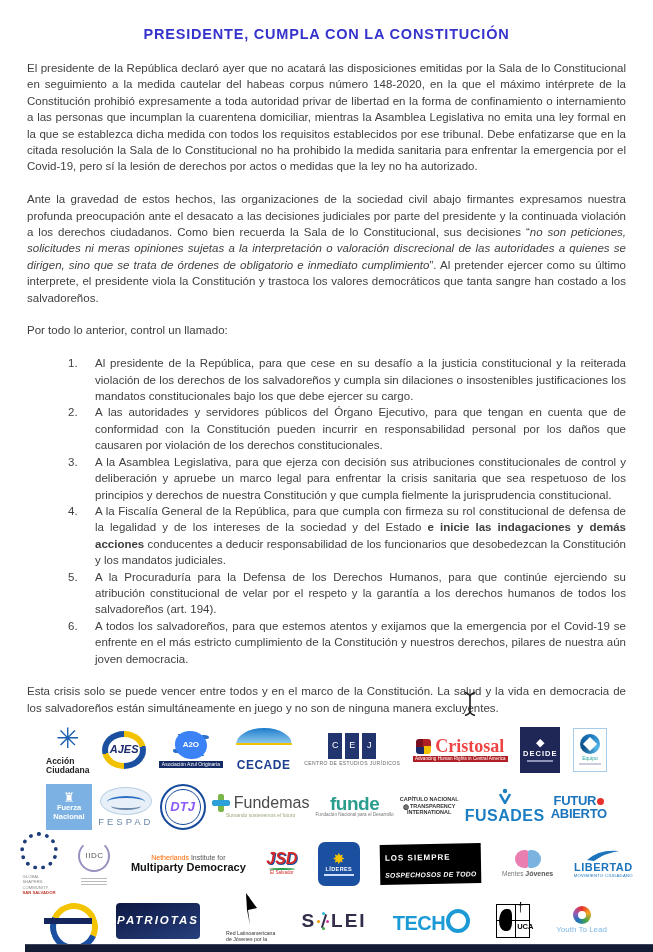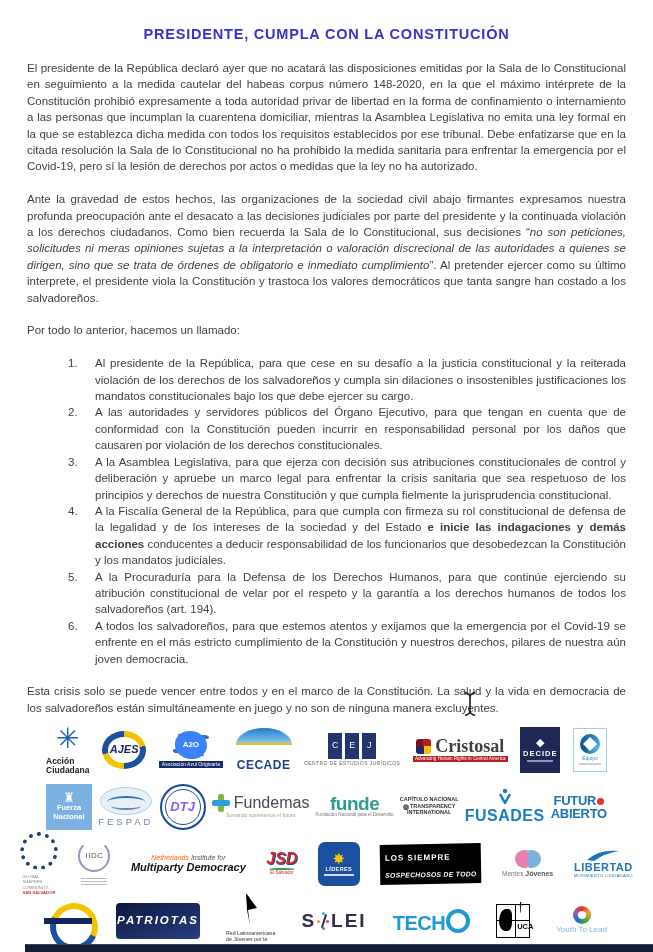--- a/index.html
+++ b/index.html
@@ -42,21 +42,21 @@
     background:linear-gradient(#1d7ccc,#8cc8ec);border-bottom:2px solid #f2c200;}
   .cec-t{font-size:12px;font-weight:bold;color:#1d3f8f;letter-spacing:.5px;margin-top:14px;}
 
   .cej-boxes{display:flex;gap:3px;}
   .cej-box{width:14px;height:26px;background:#23356e;color:#fff;font-size:9px;
     display:flex;align-items:center;justify-content:center;}
   .cej-cap{font-size:5px;color:#666;letter-spacing:.4px;margin-top:2px;white-space:nowrap;}
 
   .cri-ico{width:15px;height:15px;border-radius:3px;
     background:conic-gradient(#b01f24 0 25%,#f2c200 25% 50%,#1b2a6b 50% 75%,#7a1020 75% 100%);}
-  .cri-t{font-family:"Liberation Serif",serif;font-weight:bold;font-size:18px;color:#404040;}
+  .cri-t{font-family:"Liberation Serif",serif;font-weight:bold;font-size:18px;color:#ef4444;}
   .cri-band{background:#b01f24;color:#fff;font-size:4.6px;padding:1px 2px;white-space:nowrap;align-self:stretch;text-align:center;}
 
   .dec-tile{width:40px;height:46px;background:#1e2756;display:flex;flex-direction:column;
     align-items:center;justify-content:center;gap:2px;}
   .dec-d{color:#fff;font-size:11px;line-height:1;}
   .dec-t{color:#fff;font-weight:bold;font-size:7.5px;letter-spacing:1px;}
   .dec-sub{width:26px;height:2px;background:#8d94b8;}
 
   .eq-box{width:32px;height:42px;border:1px solid #a8cbe8;display:flex;flex-direction:column;
     align-items:center;justify-content:center;gap:2px;background:#fff;}
@@ -103,21 +103,21 @@
 
   .gs-ring{width:30px;height:30px;border:4px dotted #1e3f7a;border-radius:50%;}
   .gs-txt{text-align:left;font-size:4.2px;color:#8a8a8a;line-height:1.2;}
   .gs-red{color:#c0392b;font-weight:bold;}
 
   .iidc-c{width:28px;height:28px;border:2px solid #9b90c0;border-radius:50%;border-top-color:transparent;
     display:flex;align-items:center;justify-content:center;}
   .iidc-t{font-size:8px;color:#555;letter-spacing:.5px;}
   .iidc-bars div{width:26px;height:1.5px;background:#bbb;margin:1.5px 0;}
 
-  .nimd{text-align:center;font-style:italic;}
+  .nimd{text-align:center;}
   .nimd-l1{font-size:7px;}
   .nimd-or{color:#f60;}
   .nimd-gr{color:#555;}
   .nimd-l2{font-size:11px;font-weight:bold;color:#111;line-height:1.1;}
 
   .jsd-t{font-style:italic;font-weight:900;font-size:16px;color:#d42a2a;text-shadow:1px 1px 0 #1b4fa0;line-height:1;}
   .jsd-u{width:26px;height:2px;background:#2e9e4f;border-radius:50%;margin-top:1px;}
   .jsd-sub{font-size:4.6px;color:#d42a2a;margin-top:1px;}
 
   .lid-tile{width:42px;height:44px;background:#1b4fa0;border-radius:7px;display:flex;flex-direction:column;
@@ -183,21 +183,21 @@
 <body>
 
 <div class="page">
   <div class="content">
     <h1>PRESIDENTE, CUMPLA CON LA CONSTITUCIÓN</h1>
 
     <p class="body">El presidente de la República declaró ayer que no acatará las disposiciones emitidas por la Sala de lo Constitucional en seguimiento a la medida cautelar del habeas corpus número 148-2020, en la que el máximo intérprete de la Constitución prohibió expresamente a toda autoridad privar de libertad en la forma de confinamiento o internamiento a las personas que incumplan la cuarentena domiciliar, mientras la Asamblea Legislativa no emita una ley formal en la que se establezca dicha medida con todos los requisitos establecidos por ese tribunal. Debe enfatizarse que en la citada resolución la Sala de lo Constitucional no ha prohibido la medida sanitaria para enfrentar la emergencia por el Covid-19, pero sí la lesión de derechos por actos o medidas que la ley no ha autorizado.</p>
 
     <p class="body"><span>Ante la gravedad de estos hechos, las organizaciones de la sociedad civil abajo firmantes expresamos nuestra profunda preocupación ante el desacato a las decisiones judiciales por parte del presidente y la continuada violación a los derechos ciudadanos. Como bien recuerda la Sala de lo Constitucional, sus decisiones “</span><em>no son peticiones, solicitudes ni meras opiniones sujetas a la interpretación o valoración discrecional de las autoridades a quienes se dirigen, sino que se trata de órdenes de obligatorio e inmediato cumplimiento</em><span>”. Al pretender ejercer como su último interprete, el presidente viola la Constitución y trastoca los valores democráticos que tanta sangre han costado a los salvadoreños.</span></p>
 
-    <p class="body">Por todo lo anterior, hacemos un llamado:</p>
+    <p class="body">Por todo lo anterior, control un llamado:</p>
 
     <ol class="demands">
       <li><span class="num">1.</span><span>Al presidente de la República, para que cese en su desafío a la justicia constitucional y la reiterada violación de los derechos de los salvadoreños y cumpla sin dilaciones o insostenibles justificaciones los mandatos constitucionales bajo los que debe ejercer su cargo.</span></li>
       <li><span class="num">2.</span><span>A las autoridades y servidores públicos del Órgano Ejecutivo, para que tengan en cuenta que de conformidad con la Constitución pueden incurrir en responsabilidad personal por los daños que causaren por violación de los derechos constitucionales.</span></li>
       <li><span class="num">3.</span><span>A la Asamblea Legislativa, para que ejerza con decisión sus atribuciones constitucionales de control y deliberación y apruebe un marco legal para enfrentar la crisis sanitaria que sea respetuoso de los principios y derechos de nuestra Constitución y que cumpla fielmente la jurisprudencia constitucional.</span></li>
       <li><span class="num">4.</span><span>A la Fiscalía General de la República, para que cumpla con firmeza su rol constitucional de defensa de la legalidad y de los intereses de la sociedad y del Estado </span><b>e inicie las indagaciones y demás acciones</b><span> conducentes a deducir responsabilidad de los funcionarios que desobedezcan la Constitución y los mandatos judiciales.</span></li>
       <li><span class="num">5.</span><span>A la Procuraduría para la Defensa de los Derechos Humanos, para que continúe ejerciendo su atribución constitucional de velar por el respeto y la garantía a los derechos humanos de todos los salvadoreños (art. 194).</span></li>
       <li><span class="num">6.</span><span>A todos los salvadoreños, para que estemos atentos y exijamos que la emergencia por el Covid-19 se enfrente en el más estricto cumplimiento de la Constitución y nuestros derechos, pilares de nuestra aún joven democracia.</span></li>
     </ol>
 

